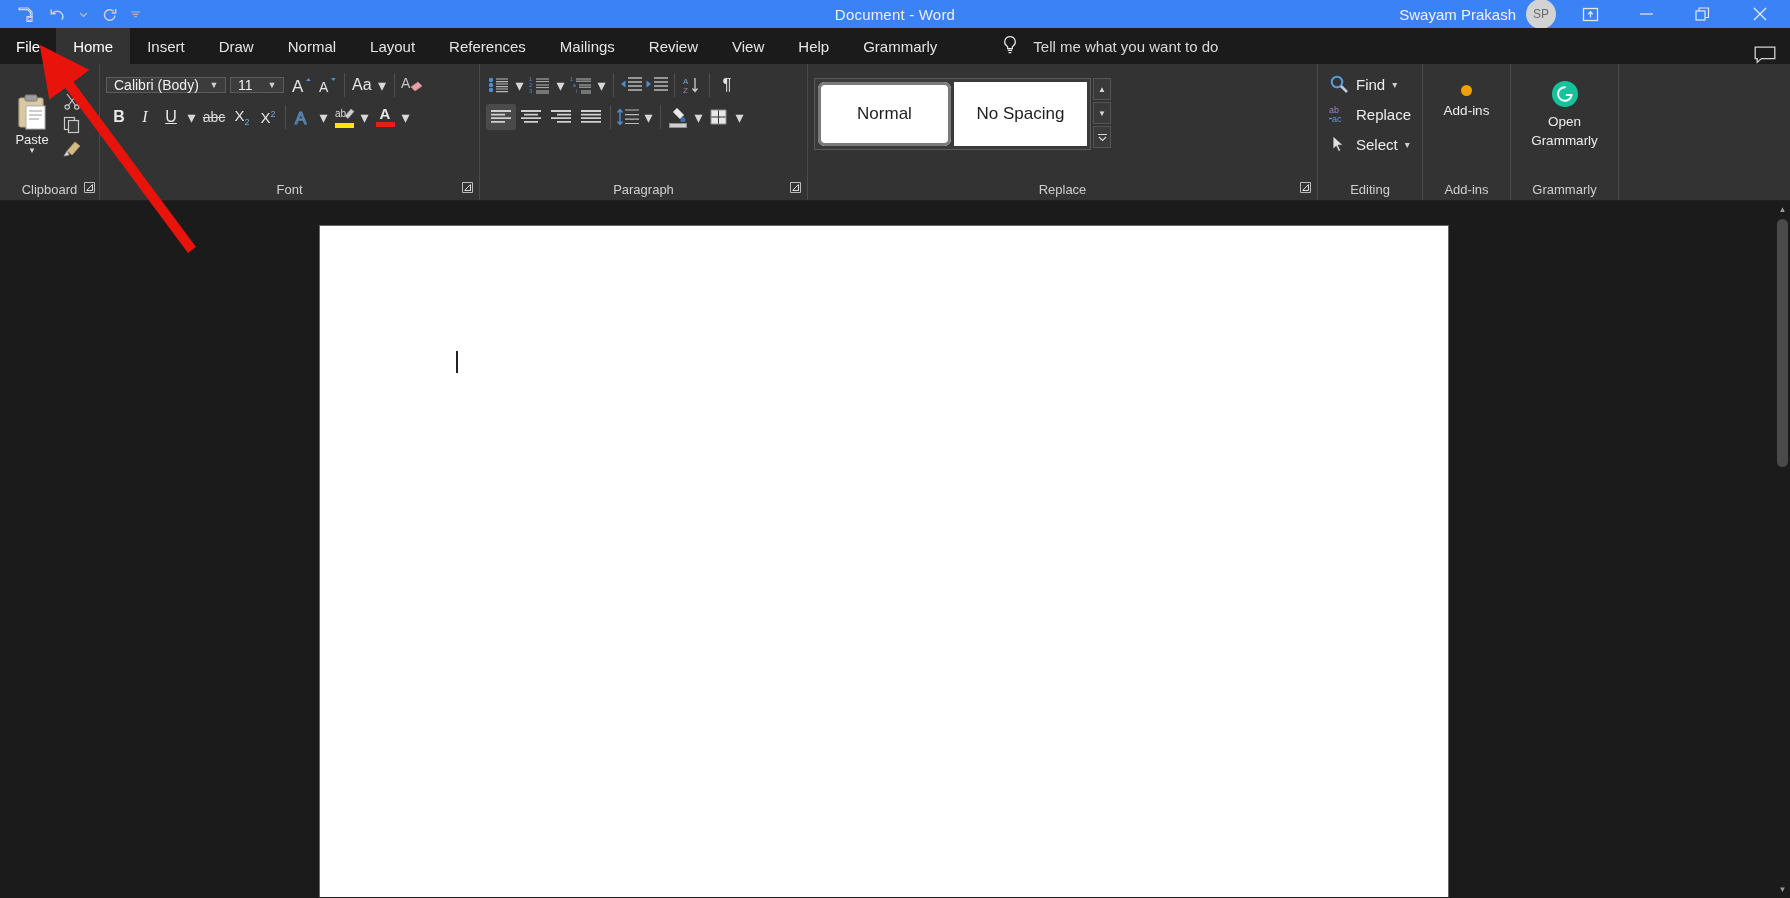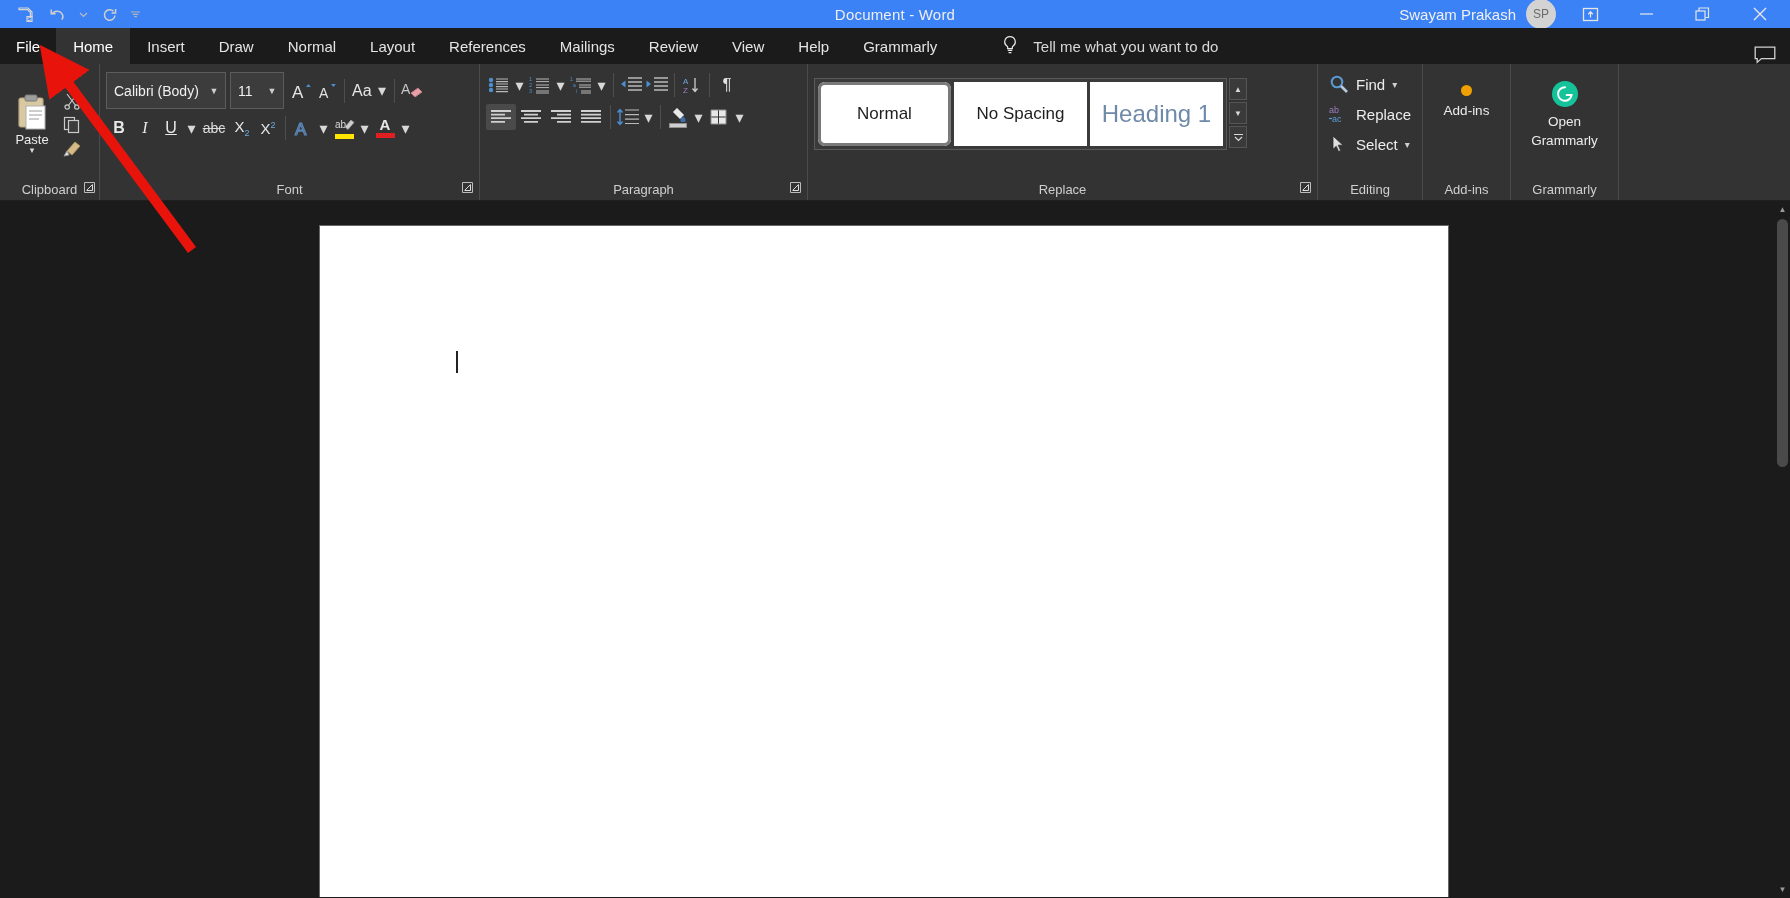--- a/index.html
+++ b/index.html
@@ -110,21 +110,21 @@
   .clipgroup { width: 100px; }
   .paste-big {
     width: 52px; display: flex; flex-direction: column; align-items: center;
     padding-top: 2px;
   }
   .paste-label { font-size: 13px; color: #ececec; margin-top: 1px; }
   .paste-caret { color: #d8d8d8; font-size: 9px; line-height: 7px; }
   .clip-side { display: flex; flex-direction: column; gap: 6px; padding-left: 4px; padding-top: 4px; }
   
   .fontbox {
-    height: 37px; background: #3c3c3c; border: 1px solid #5c5c5c;
+    height: 16px; background: #3c3c3c; border: 1px solid #5c5c5c;
     display: flex; align-items: center;
     color: #f0f0f0; font-size: 14px;
     padding: 0 2px 0 7px;
   }
   .fontbox .nm { flex: 1; white-space: nowrap; overflow: hidden; }
   .fontbox .car { width: 18px; text-align: center; color: #cfcfcf; font-size: 9px; }
   
   .stylesgal {
     display: flex; align-items: center; gap: 3px;
     background: #3a3a3a; border: 1px solid #5a5a5a;
@@ -549,21 +549,20 @@
           </svg>
       </span>
     </div>
   </div>
 
   <div class="group" style="width:510px;">
     <div class="group-body" style="align-items:flex-start;padding-top:14px;">
       <div class="stylesgal">
         <div class="stile sel">Normal</div>
         <div class="stile">No Spacing</div>
-        <div class="stile h1">Heading 1</div>
       </div>
       <div class="galnav">
         <div class="galbtn">▲</div>
         <div class="galbtn">▼</div>
         <div class="galbtn">
           <svg width="11" height="11" viewBox="0 0 11 11">
               <path d="M1 2.5h9M2 5l3.5 3.5L9 5" fill="none" stroke="#d8d8d8" stroke-width="1.2"></path>
             </svg>
         </div>
       </div>

